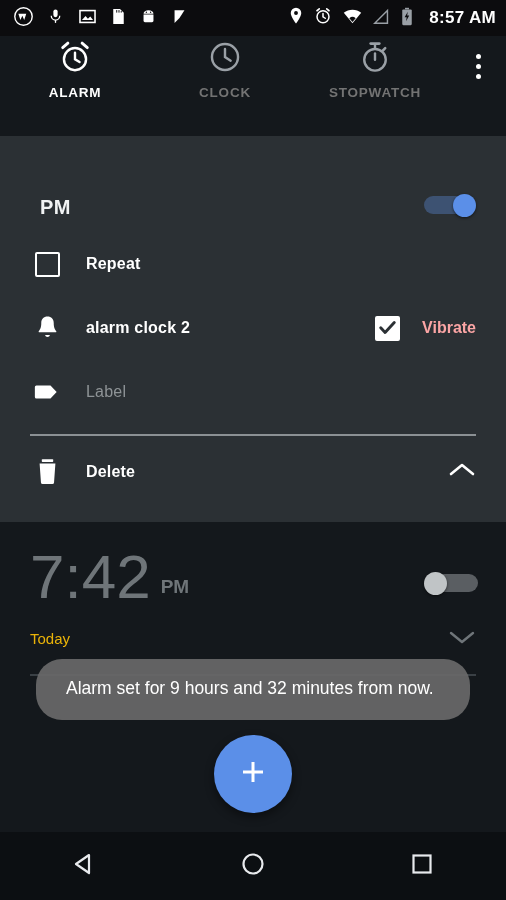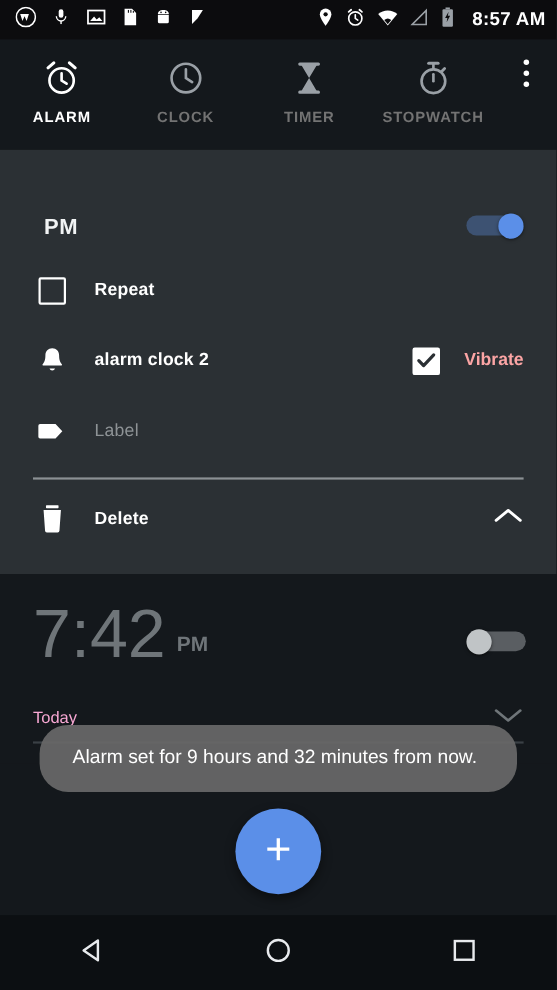--- a/index.html
+++ b/index.html
@@ -24,21 +24,21 @@
     color:#ffffff; font-size:17px; font-weight:bold;
     letter-spacing:.3px; margin-left:5px;
   }
   .sicon { display:block; }
 
   
   .tabbar {
     height:100px; background:#14181c;
     display:flex; align-items:flex-start; position:relative;
   }
-  .tabs { display:flex; flex:1; padding-top:18px; }
+  .tabs { display:flex; flex:1; padding-top:4px; }
   .tab {
     flex:1; display:flex; flex-direction:column;
     align-items:center; gap:11px; cursor:pointer;
   }
   .tab-label {
     font-size:13.5px; font-weight:bold; letter-spacing:.8px;
     color:#737373;
   }
   .tab.active .tab-label { color:#ffffff; }
   .tab-icon { width:34px; height:34px; display:block; }
@@ -116,21 +116,21 @@
   }
   .alarm2-head { display:flex; align-items:flex-end; }
   .alarm2-time {
     color:#6f7579; font-size:62px; font-weight:300; line-height:.95;
   }
   .alarm2-ampm {
     color:#6f7579; font-size:19px; font-weight:bold;
     margin-left:10px; margin-bottom:8px;
   }
   .alarm2-sub {
-    color:#f9a8d4; font-size:15px; margin-top:35px;
+    color:#eab308; font-size:15px; margin-top:22px;
     display:flex; align-items:center;
   }
   .divider2 {
     position:absolute; left:30px; right:30px; bottom:18px;
     height:1.5px; background:#3a4045;
   }
 
   
   .fab {
     position:absolute; left:50%; transform:translateX(-50%);
@@ -259,29 +259,20 @@
       <div class="tab">
         <span class="tab-icon">
           <svg width="34" height="34" viewBox="0 0 24 24">
               <circle cx="12" cy="12" r="9.2" fill="none" stroke="#9aa0a6" stroke-width="1.7"></circle>
               <path d="M12 6.4V12l4 2.6" stroke="#9aa0a6" stroke-width="1.7" fill="none" stroke-linecap="round"></path>
             </svg>
         </span>
         <span class="tab-label">CLOCK</span>
       </div>
 
-      <div class="tab">
-        <span class="tab-icon">
-          <svg width="34" height="34" viewBox="0 0 24 24">
-              <path d="M6 3h12M6 21h12" stroke="#9aa0a6" stroke-width="2" stroke-linecap="round"></path>
-              <path d="M7 3.6h10l-5 8.4zM7 20.4h10l-5-8.4z" fill="#9aa0a6"></path>
-            </svg>
-        </span>
-        <span class="tab-label">TIMER</span>
-      </div>
 
       <div class="tab">
         <span class="tab-icon">
           <svg width="34" height="34" viewBox="0 0 24 24">
               <circle cx="12" cy="14" r="7.6" fill="none" stroke="#9aa0a6" stroke-width="1.7"></circle>
               <path d="M12 9.5V14" stroke="#9aa0a6" stroke-width="1.7" stroke-linecap="round"></path>
               <path d="M9 2.5h6" stroke="#9aa0a6" stroke-width="2" stroke-linecap="round"></path>
               <path d="M12 2.8v3.4" stroke="#9aa0a6" stroke-width="1.7"></path>
               <path d="M17.6 7.4l1.6-1.6" stroke="#9aa0a6" stroke-width="1.8" stroke-linecap="round"></path>
             </svg>

